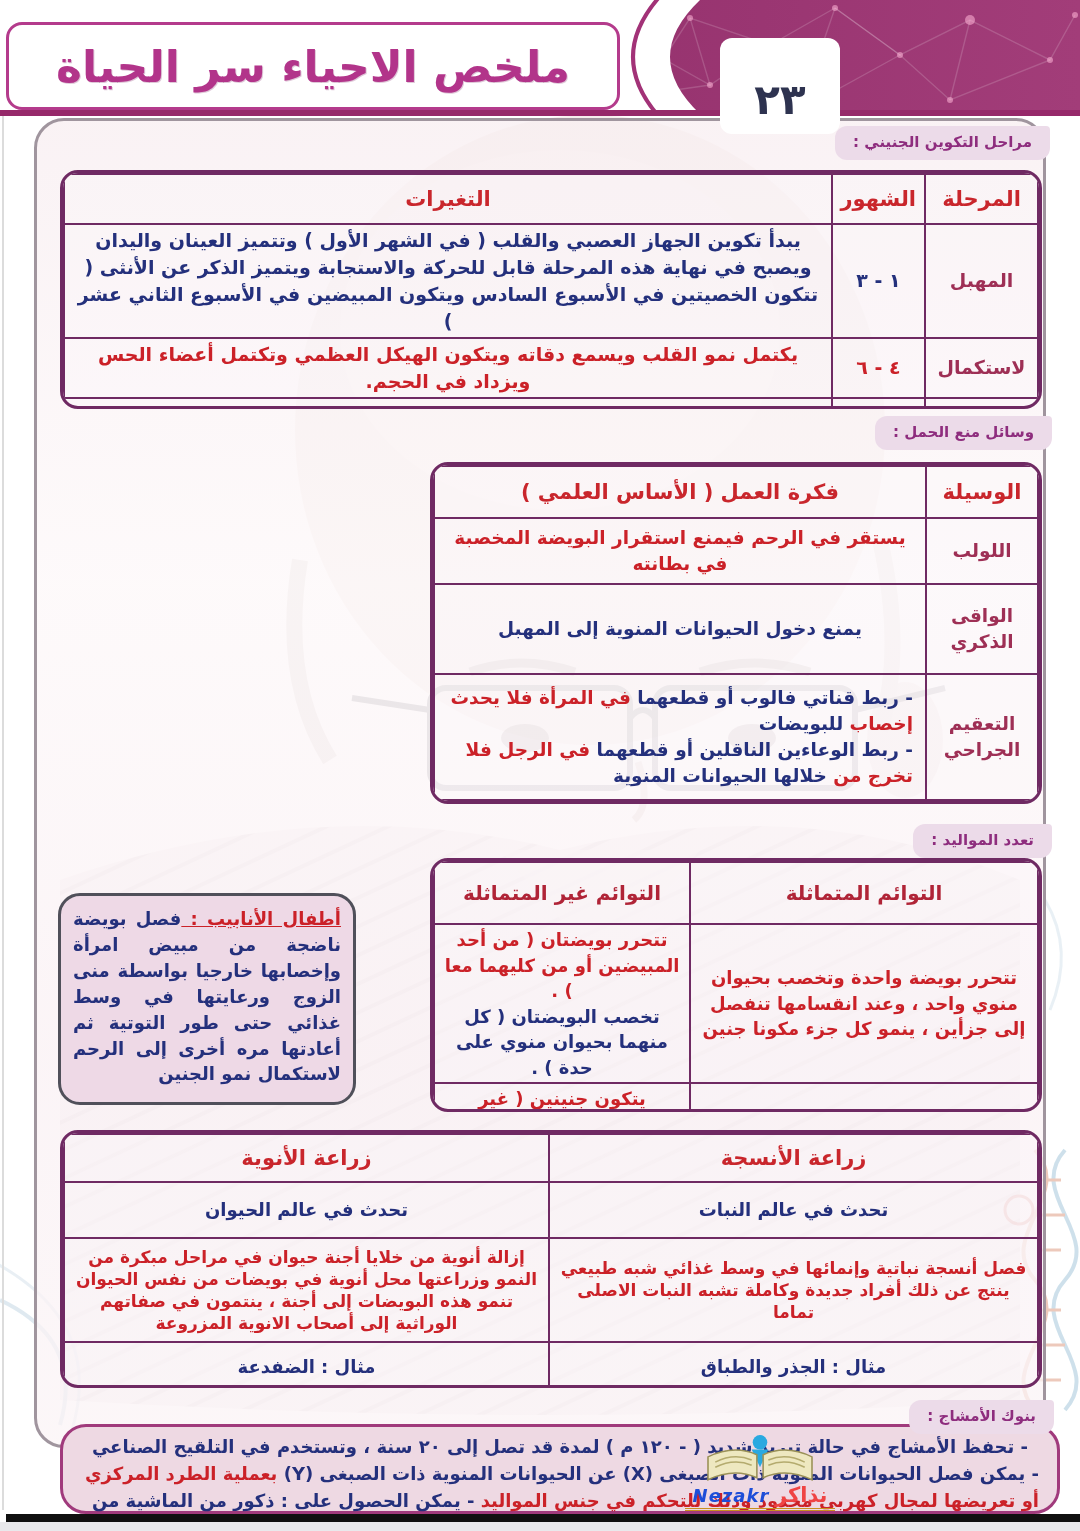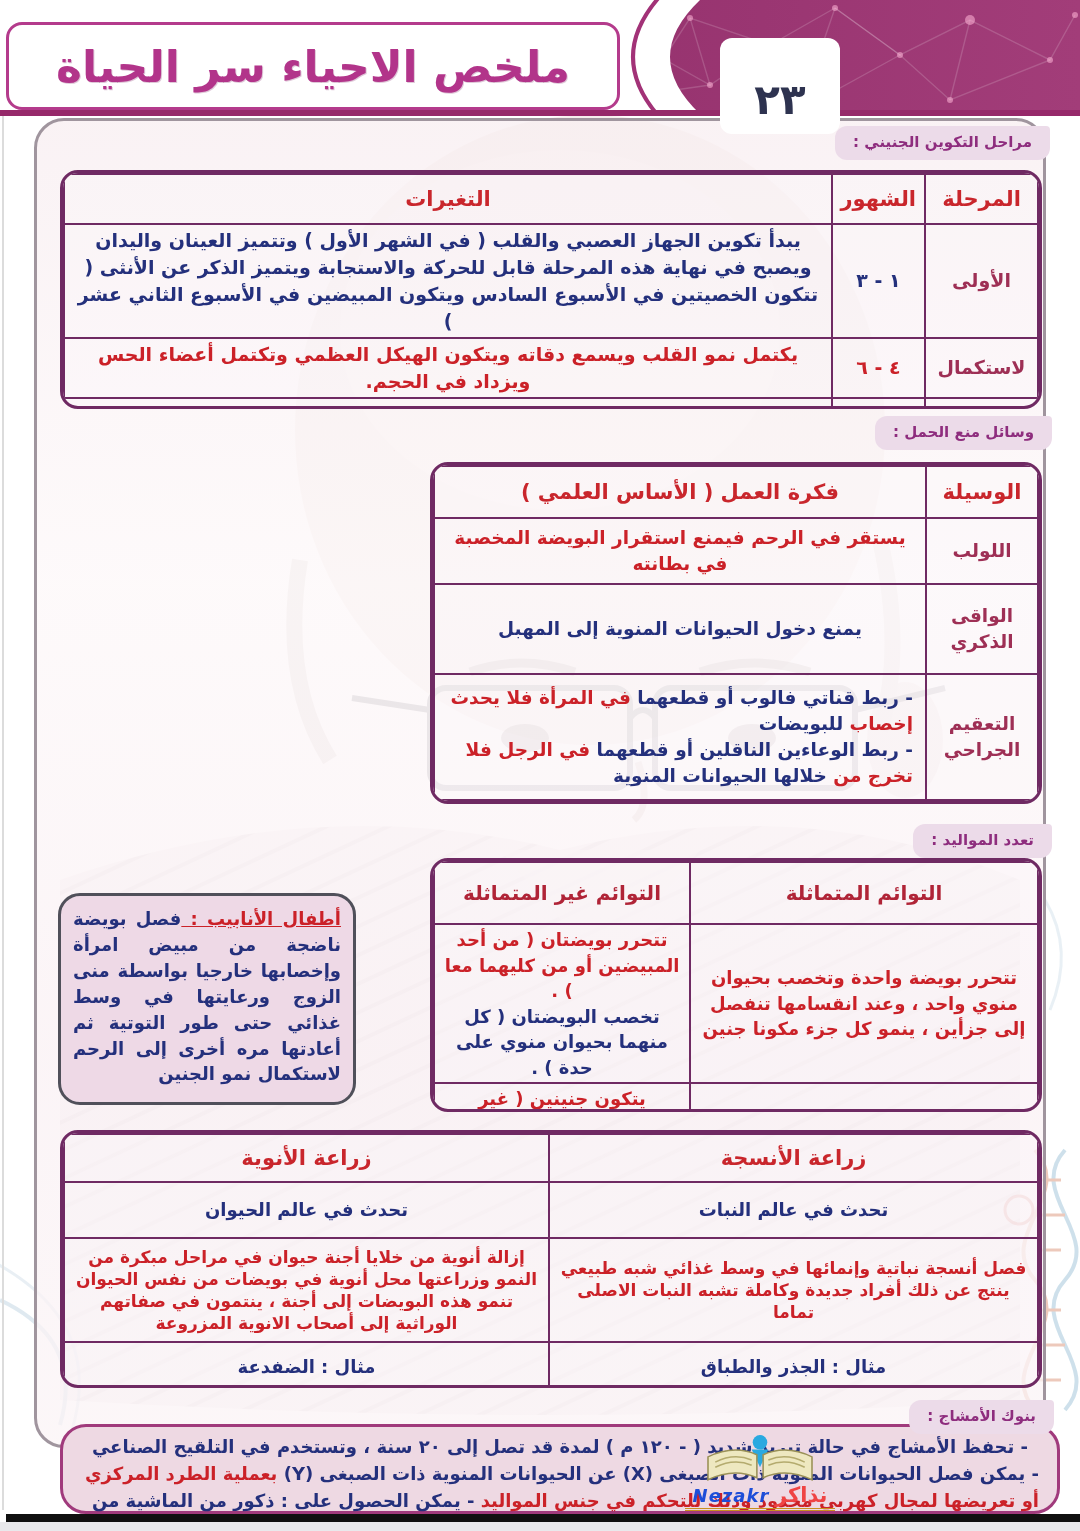--- a/index.html
+++ b/index.html
@@ -192,21 +192,21 @@
           <col style="width:93px">
           <col>
         </colgroup>
       <tbody>
           <tr style="height:50px">
         <th>المرحلة</th>
         <th>الشهور</th>
         <th>التغيرات</th>
       </tr>
       <tr style="height:88px">
-        <td class="name-cell">الأولى</td>
+        <td class="name-cell">المهبل</td>
         <td class="c-navy">١ - ٣</td>
         <td class="c-navy">يبدأ تكوين الجهاز العصبي والقلب ( في الشهر الأول ) وتتميز العينان واليدان ويصبح في نهاية هذه المرحلة قابل للحركة والاستجابة ويتميز الذكر عن الأنثى ( تتكون الخصيتين في الأسبوع السادس ويتكون المبيضين في الأسبوع الثاني عشر )</td>
       </tr>
       <tr style="height:56px">
         <td class="name-cell">لاستكمال</td>
         <td class="c-red">٤ - ٦</td>
         <td class="c-red">يكتمل نمو القلب ويسمع دقاته ويتكون الهيكل العظمي وتكتمل أعضاء الحس ويزداد في الحجم.</td>
       </tr>
       <tr style="height:45px">
         <td class="name-cell">الثالثة</td>

